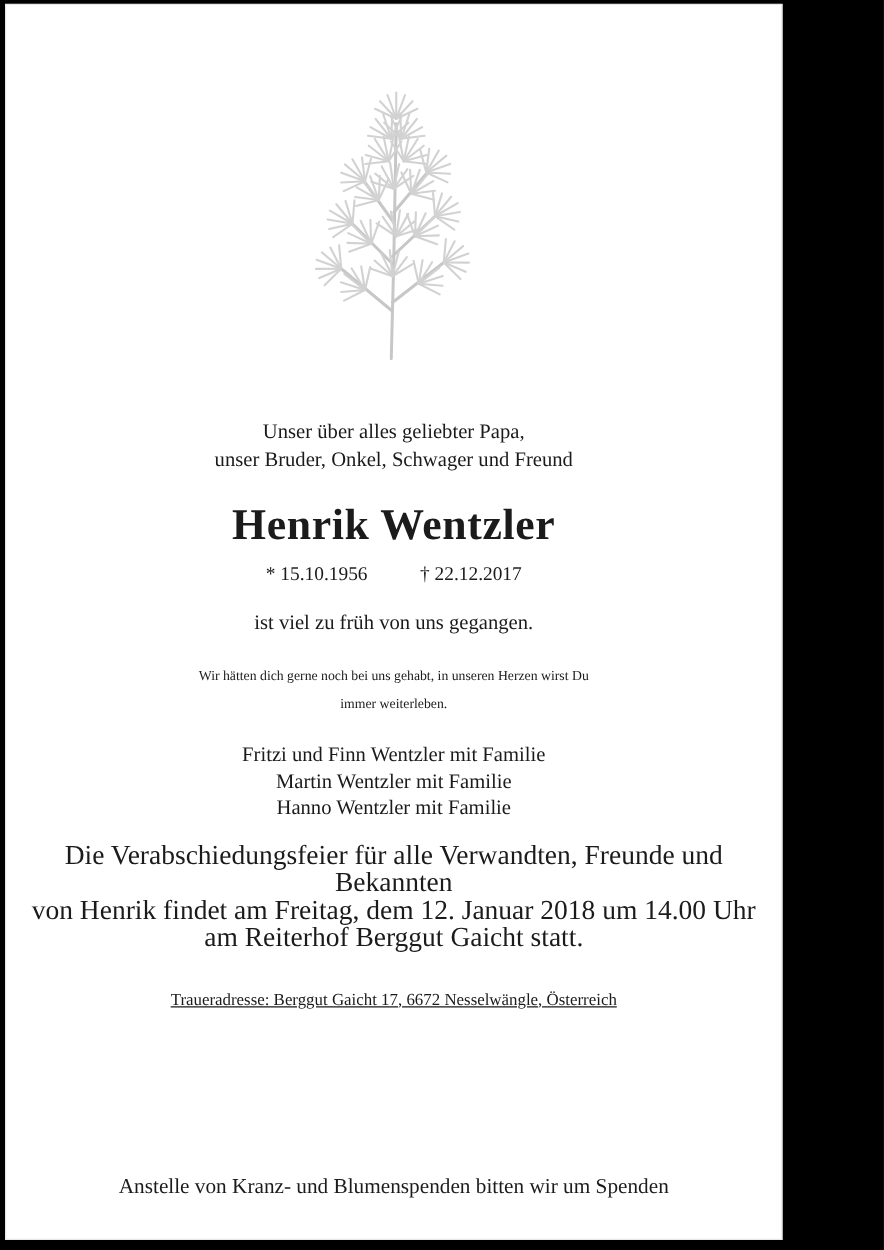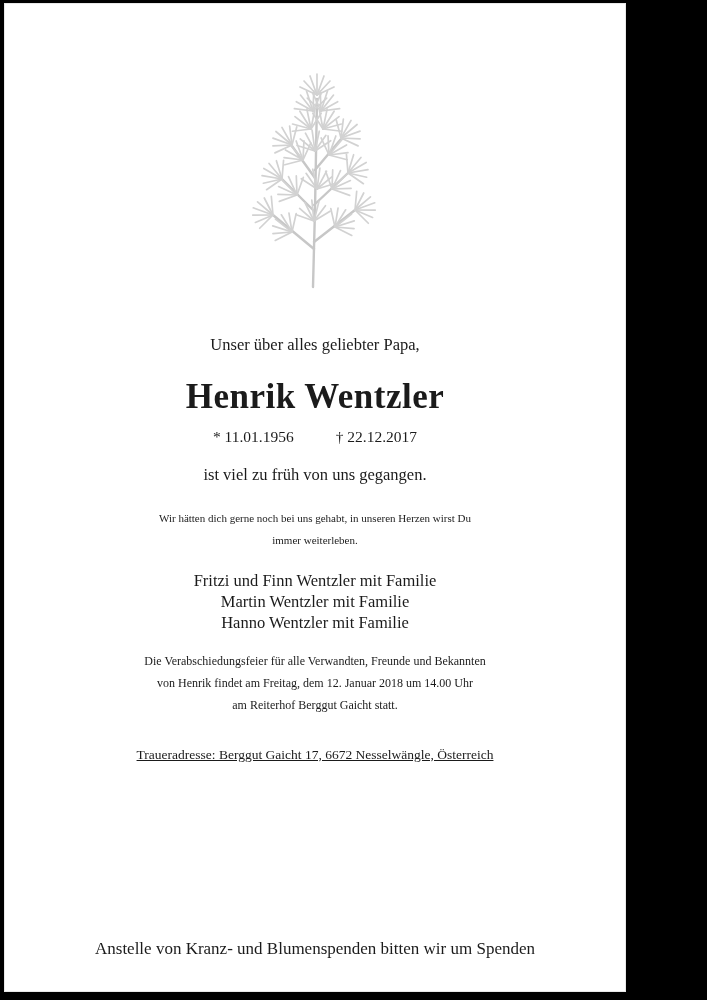--- a/index.html
+++ b/index.html
@@ -64,21 +64,21 @@
   }
   .mourners {
     margin-top: 19px;
     font-size: 16.5px;
     line-height: 21px;
     list-style: none;
     padding: 0;
   }
   .ceremony {
     margin-top: 14px;
-    font-size: 12px;
+    font-size: 22px;
     line-height: 22px;
   }
   .address {
     margin-top: 30px;
     font-size: 13.5px;
     line-height: 18px;
     text-decoration: underline;
   }
   .donation {
     position: absolute;
@@ -135,26 +135,27 @@
         <use href="#tuft" transform="translate(120,151) rotate(70)"></use>
         <use href="#tuft" transform="translate(100,168) rotate(52)"></use>
         <use href="#tuft" transform="translate(80,92) rotate(-8)"></use>
         <use href="#tuft" transform="translate(82,130) rotate(8)"></use>
         <use href="#tuft" transform="translate(79,162) rotate(-6)"></use>
       </svg>
     </div>
 
     <div class="intro">
       <div>Unser über alles geliebter Papa,</div>
+      <div>unser Bruder, Onkel, Schwager und Freund</div>
     </div>
 
     <div class="deceased-name">Henrik Wentzler</div>
 
     <div class="dates">
-      <span>* 11.01.1956</span>
+      <span>* 15.10.1956</span>
       <span>† 22.12.2017</span>
     </div>
 
     <div class="passing">ist viel zu früh von uns gegangen.</div>
 
     <div class="tribute">
       <div>Wir hätten dich gerne noch bei uns gehabt, in unseren Herzen wirst Du</div>
       <div>immer weiterleben.</div>
     </div>
 

